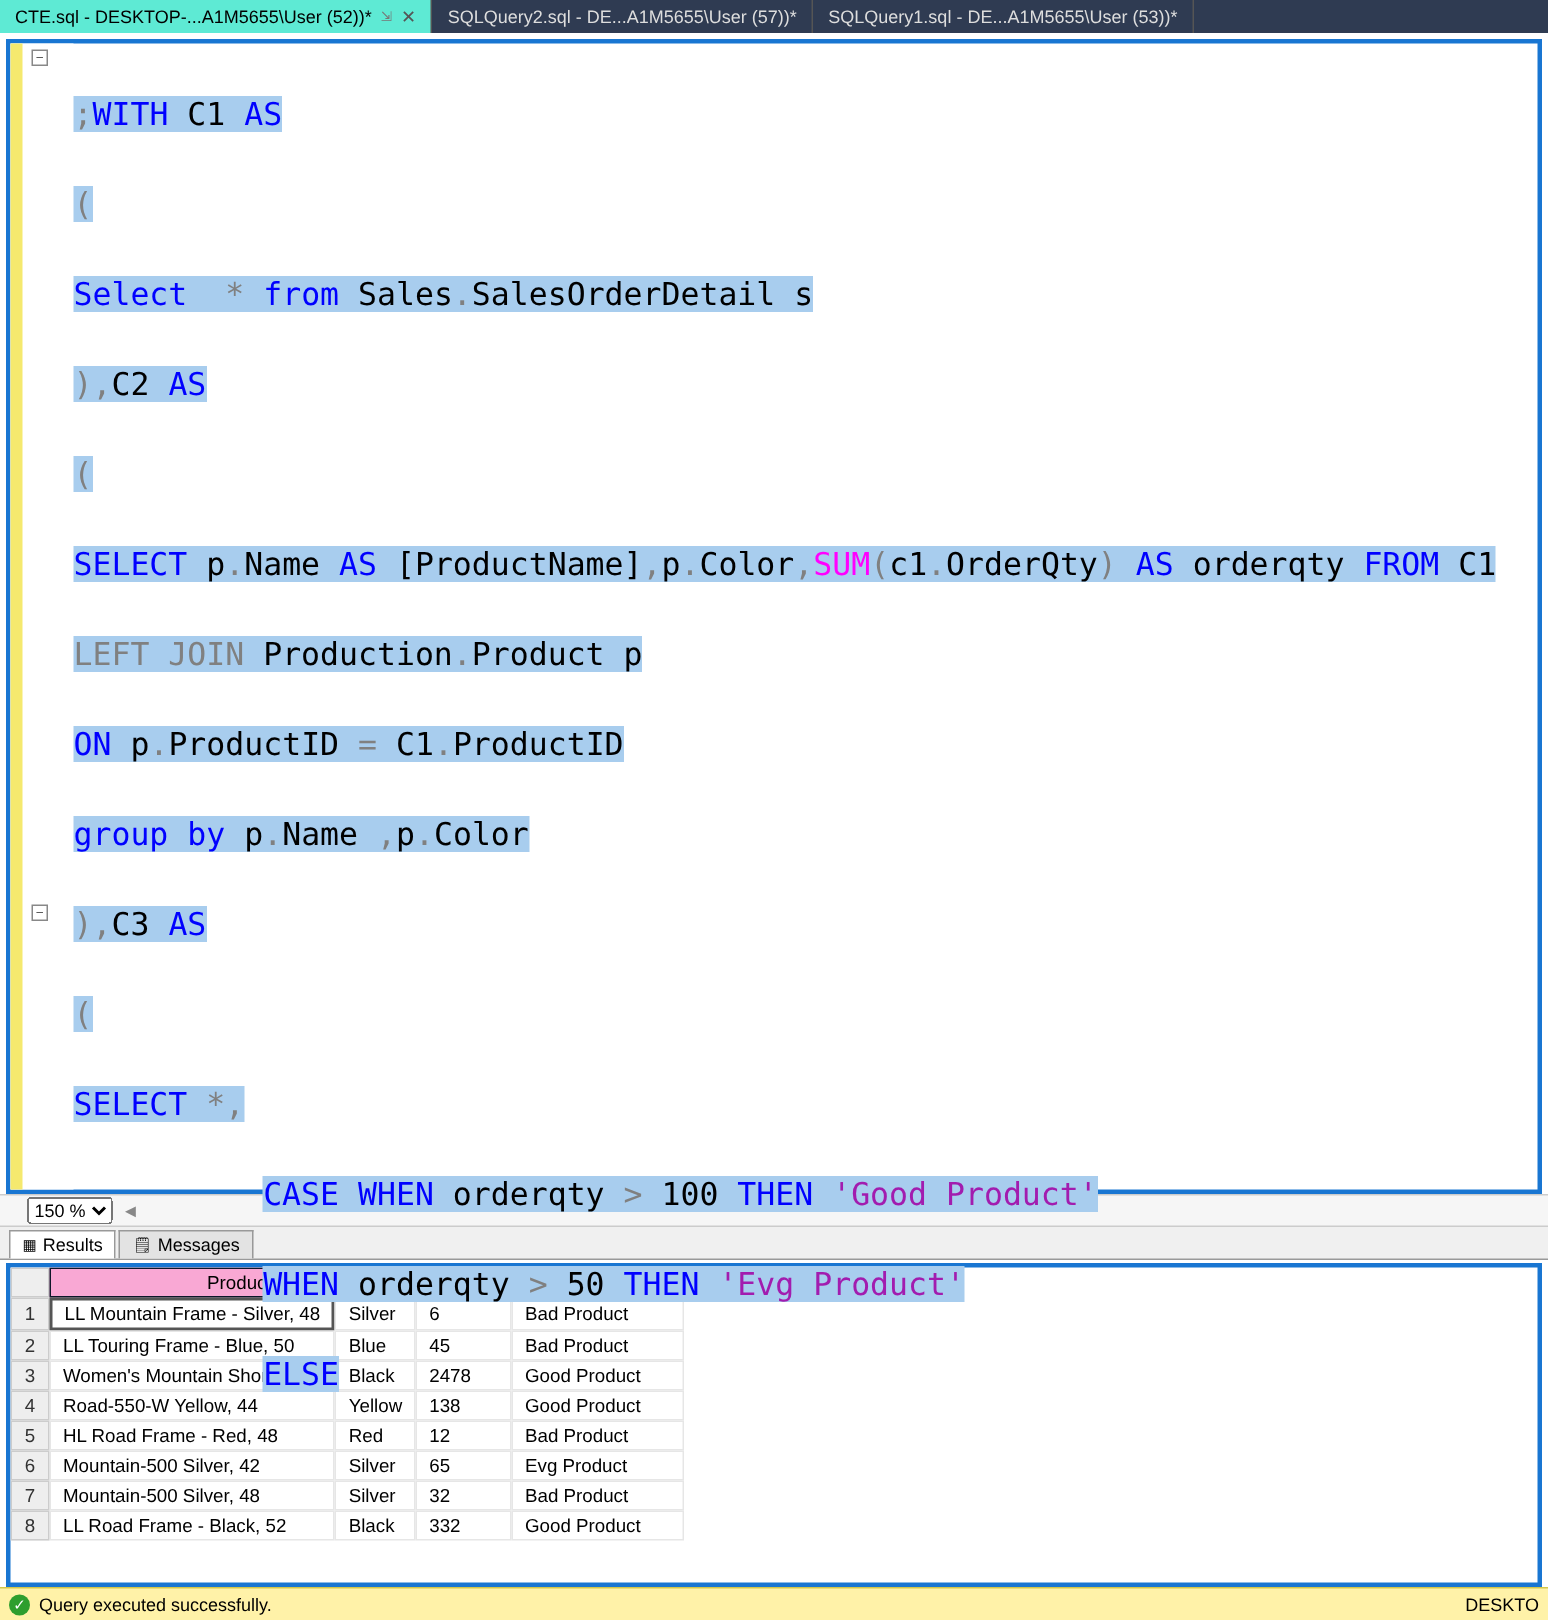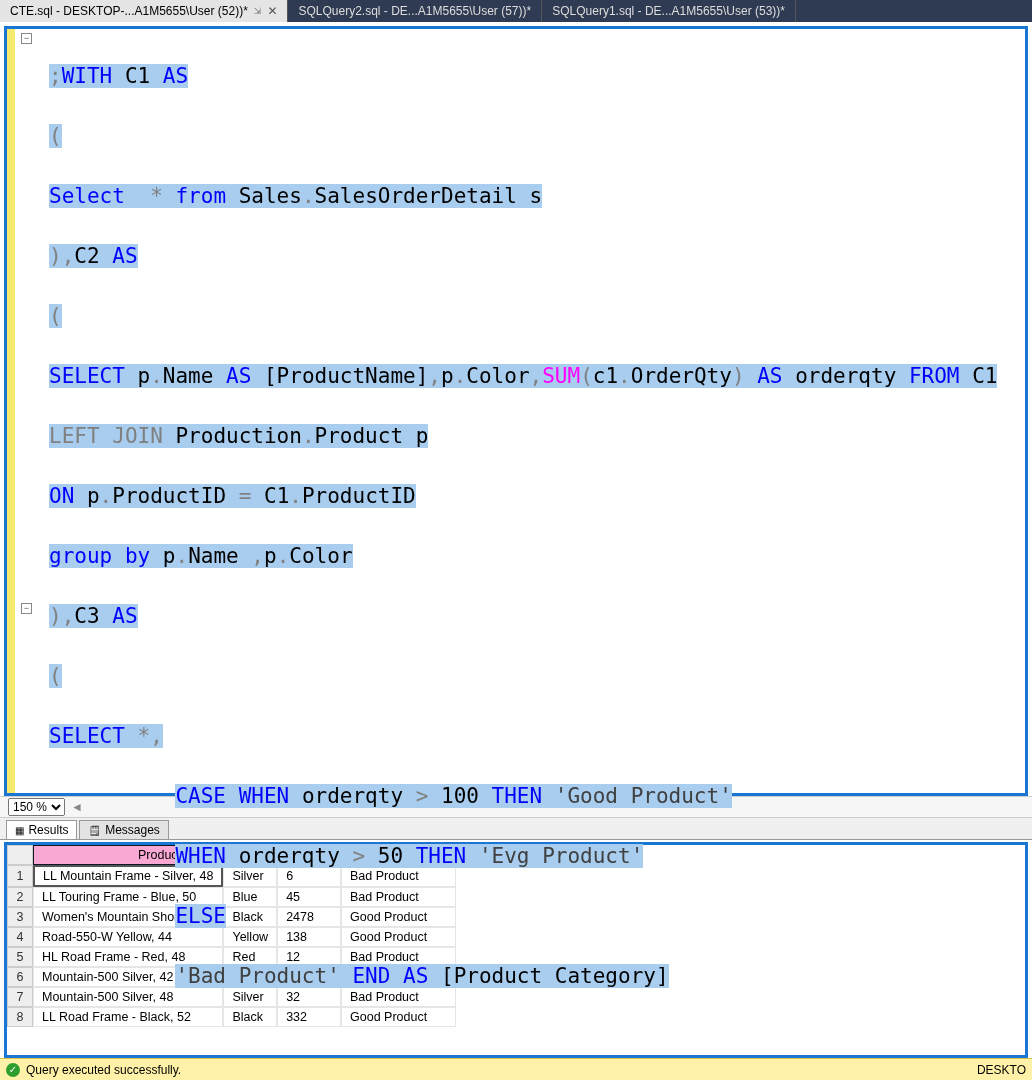--- a/index.html
+++ b/index.html
@@ -1,38 +1,38 @@
 <!DOCTYPE html>
 <html><head>
 <meta charset="utf-8">
 <style>
   * { box-sizing: border-box; }
   html, body { margin:0; padding:0; width:1032px; height:1080px; font-family: 'Segoe UI', Tahoma, sans-serif; background:#fff; overflow:hidden; }
   body { display:flex; flex-direction:column; }
 
   .tabbar { display:flex; background:#2f3b52; height:22px; color:#ddd; font-size:12px; user-select:none; }
   .tab { display:flex; align-items:center; padding:0 10px; height:100%; cursor:pointer; border-right:1px solid #555; white-space:nowrap; }
-  .tab.active { background:#e5e5e5; color:#000;align-items:center; }
+  .tab.active { background:#5eead4; color:#000;align-items:center; }
   .tab .pin { margin-left:6px; font-size:9px; color:#777; }
   .tab .close { margin-left:6px; color:#555; }
 
   .editor-zone { flex:0 0 auto; height:770px; position:relative; border:3px solid #1976d2; margin:4px 4px 0 4px; background:#fff; }
   .gutter { position:absolute; left:0; top:0; bottom:0; width:42px; background:#fff; border-right:none; }
   .gutter .strip { position:absolute; left:0; top:0; bottom:0; width:8px; background:#f5e96e; }
   .gutter .outline-mark { position:absolute; left:14px; width:11px; height:11px; border:1px solid #888; background:#fff; font-size:9px; line-height:9px; text-align:center; color:#555; }
 
   .code { position:absolute; left:42px; right:6px; top:2px; font-family: Consolas, monospace; font-size:21px; line-height:30px; white-space:pre; }
   .code .line { height:30px; }
   .sel { background:#a8cdee; }
   .kw { color:#0000ff; }
   .gray { color:#808080; }
   .func { color:#ff00ff; }
-  .str { color:#404040; }
+  .str { color:#a21caf; }
 
-  .zoom-row { display:flex; align-items:center; height:22px; border-top:1px solid #ccc; border-bottom:1px solid #ccc; font-size:12px; padding-left:8px; background:#f6f6f6; margin-top:0; }
+  .zoom-row { display:flex; align-items:center; height:22px; border-top:1px solid #ccc; border-bottom:1px solid #ccc; font-size:12px; padding-left:18px; background:#f6f6f6; margin-top:0; }
   .zoom-row select { font-size:12px; height:18px; }
   .zoom-row .arrow { margin-left:6px; color:#888; }
 
   .pane-tabs { display:flex; align-items:flex-end; height:22px; background:#f0f0f0; font-size:12px; padding-left:6px; border-bottom:1px solid #999; gap:2px; }
   .pane-tab { display:flex; align-items:center; gap:4px; padding:2px 8px; border:1px solid #999; border-bottom:none; background:#fff; cursor:pointer; }
   .pane-tab.inactive { background:#e3e3e3; }
   .pane-tab .icon { font-size:10px; }
 
   .results-wrap { border:3px solid #1976d2; margin:2px 4px 0 4px; flex:1 1 auto; overflow:hidden; }
   .grid { font-size:12.5px; }
@@ -77,21 +77,20 @@
 <div class="line"><span class="sel"><span class="kw">SELECT</span><span> p</span><span class="gray">.</span><span>Name </span><span class="kw">AS</span><span> [ProductName]</span><span class="gray">,</span><span>p</span><span class="gray">.</span><span>Color</span><span class="gray">,</span><span class="func">SUM</span><span class="gray">(</span><span>c1</span><span class="gray">.</span><span>OrderQty</span><span class="gray">)</span><span> </span><span class="kw">AS</span><span> orderqty </span><span class="kw">FROM</span><span> C1</span></span></div>
 <div class="line"><span class="sel"><span class="gray">LEFT</span><span> </span><span class="gray">JOIN</span><span> Production</span><span class="gray">.</span><span>Product p</span></span></div>
 <div class="line"><span class="sel"><span class="kw">ON</span><span> p</span><span class="gray">.</span><span>ProductID </span><span class="gray">=</span><span> C1</span><span class="gray">.</span><span>ProductID</span></span></div>
 <div class="line"><span class="sel"><span class="kw">group</span><span> </span><span class="kw">by</span><span> p</span><span class="gray">.</span><span>Name </span><span class="gray">,</span><span>p</span><span class="gray">.</span><span>Color</span></span></div>
 <div class="line"><span class="sel"><span class="gray">)</span><span class="gray">,</span><span>C3 </span><span class="kw">AS</span></span></div>
 <div class="line"><span class="sel"><span class="gray">(</span></span></div>
 <div class="line"><span class="sel"><span class="kw">SELECT</span><span> </span><span class="gray">*</span><span class="gray">,</span></span></div>
 <div class="line"><span>          </span><span class="sel"><span class="kw">CASE</span><span> </span><span class="kw">WHEN</span><span> orderqty </span><span class="gray">&gt;</span><span> 100 </span><span class="kw">THEN</span><span> </span><span class="str">'Good Product'</span></span></div>
 <div class="line"><span>          </span><span class="sel"><span class="kw">WHEN</span><span> orderqty </span><span class="gray">&gt;</span><span> 50 </span><span class="kw">THEN</span><span> </span><span class="str">'Evg Product'</span></span></div>
 <div class="line"><span>          </span><span class="sel"><span class="kw">ELSE</span></span></div>
-<div class="line"><span>          </span><span class="sel"><span class="str">'Bad Product'</span><span> </span><span class="kw">END</span><span> </span><span class="kw">AS</span><span> [Product Category]</span></span></div>
 
 
 
 
 
   </div>
 </div>
 
 <div class="zoom-row">
   <select>

